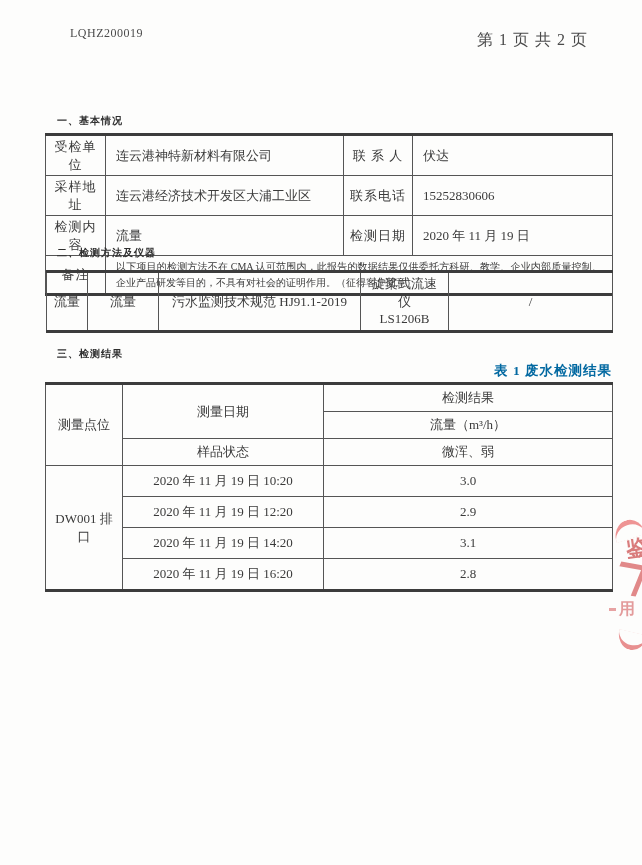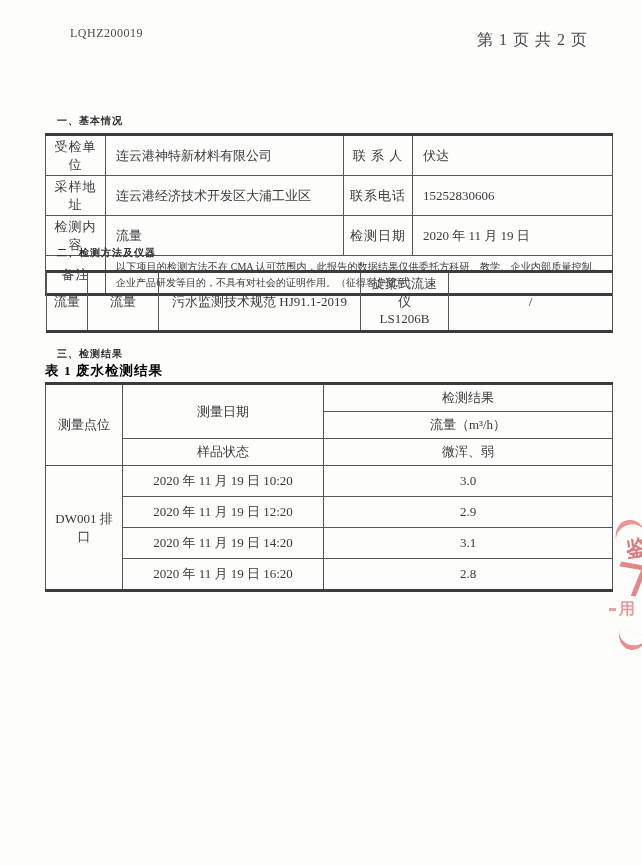--- a/index.html
+++ b/index.html
@@ -31,21 +31,21 @@
     position:absolute;left:57px;
     font-family:"Liberation Sans","DejaVu Sans",sans-serif;
     font-size:10px;font-weight:bold;color:#2f2f2f;
     letter-spacing:1px;
   }
   .sec1{top:114px;}
   .sec2{top:246px;}
   .sec3{top:347px;}
   .tbl-caption{
     position:absolute;left:45px;top:362px;width:567px;
-    text-align:left;font-size:13.5px;font-weight:bold;color:#000000;
+    text-align:right;font-size:13.5px;font-weight:bold;color:#0369a1;
     letter-spacing:1px;
   }
   table{
     position:absolute;
     border-collapse:collapse;
     table-layout:fixed;
     font-size:13px;
     color:#3a3a3a;
   }
   td{

